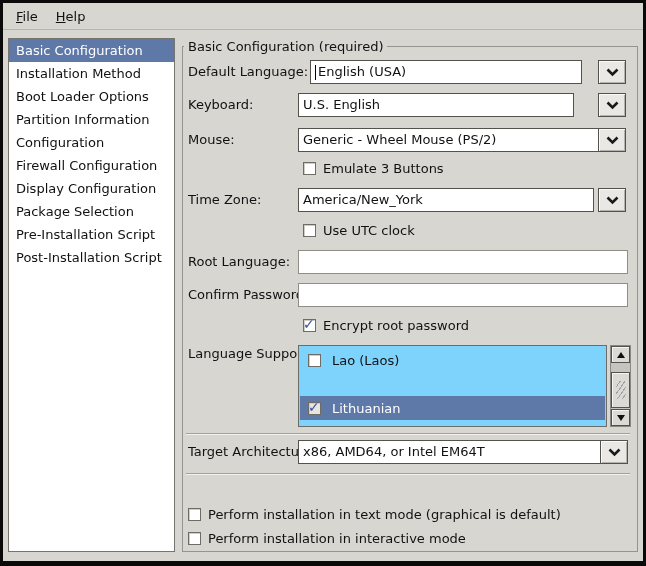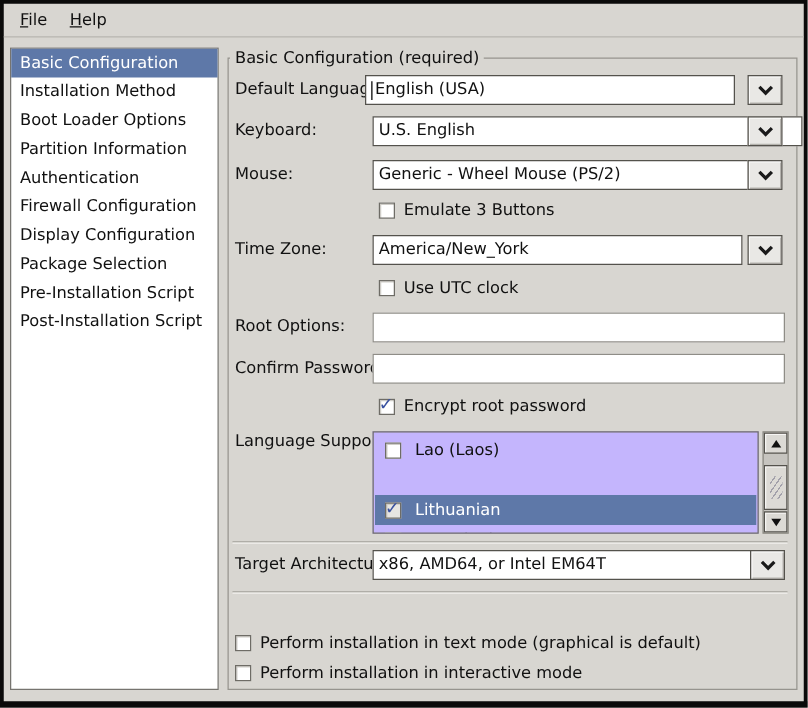--- a/index.html
+++ b/index.html
@@ -36,21 +36,21 @@
   .caret{position:absolute;left:4px;top:4px;width:1px;height:15px;background:#000;}
   .caret + .val{padding-left:3px;}
   
   .checkrow{position:absolute;display:flex;align-items:center;gap:7px;height:17px;cursor:default;}
   .box{width:13px;height:13px;background:#fff;border:1px solid #6e6c66;
     box-shadow:inset 1px 1px 0 #cfcdc8;position:relative;flex:0 0 13px;}
   .box.checked::after{content:"✓";position:absolute;left:-1px;top:-4px;
     font-size:14px;font-weight:bold;color:var(--check);}
   
   .langlist{position:absolute;left:298px;top:345px;width:309px;height:82px;
-    background:#c4b5fd;border:1px solid #6e6c66;overflow:hidden;}
+    background:#7dd3fc;border:1px solid #6e6c66;overflow:hidden;}
   .lang-row{position:absolute;left:1px;right:1px;height:24px;display:flex;
     align-items:center;gap:11px;padding-left:8px;cursor:default;}
   .lang-row.selected{background:var(--sel);color:#fff;}
   .lang-row.selected .box{background:#e6e5e2;}
   
   .vscroll{position:absolute;left:610px;top:345px;width:21px;height:82px;
     background:#c6c4bf;border:1px solid #8a8881;}
   .sb-btn{position:absolute;left:0;width:19px;height:17px;background:#dcdad5;
     border:1px solid #54524c;display:flex;align-items:center;justify-content:center;
     box-shadow:inset 1px 1px 0 #f6f5f3;cursor:default;}
@@ -75,44 +75,44 @@
   <div class="menubar">
     <span class="menu-item">File</span>
     <span class="menu-item">Help</span>
   </div>
 
   <div class="sidebar">
     <div class="side-item selected">Basic Configuration</div>
     <div class="side-item">Installation Method</div>
     <div class="side-item">Boot Loader Options</div>
     <div class="side-item">Partition Information</div>
-    <div class="side-item">Authentication</div>
+    <div class="side-item">Configuration</div>
     <div class="side-item">Firewall Configuration</div>
     <div class="side-item">Display Configuration</div>
     <div class="side-item">Package Selection</div>
     <div class="side-item">Pre-Installation Script</div>
     <div class="side-item">Post-Installation Script</div>
   </div>
 
   <div class="frame"></div>
   <div class="frame-title">Basic Configuration (required)</div>
 
   <div class="flabel" style="top:60px">Default Language:</div>
-  <div class="entry" style="left:292px;top:60px;width:296px">
+  <div class="entry" style="left:310px;top:60px;width:272px">
     <span class="caret"></span>
     <span class="val">English (USA)</span>
   </div>
   <div class="combo-btn" style="left:598px;top:60px">
     <svg class="chev" width="13" height="9" viewBox="0 0 13 9">
         <path d="M1.5 1.5 L6.5 6.5 L11.5 1.5" stroke="#1a1a1a" stroke-width="2.6" fill="none"></path>
       </svg>
   </div>
 
   <div class="flabel" style="top:93px">Keyboard:</div>
-  <div class="entry" style="left:298px;top:93px;width:344px">
+  <div class="entry" style="left:298px;top:93px;width:276px">
     <span class="val">U.S. English</span>
   </div>
   <div class="combo-btn" style="left:598px;top:93px">
     <svg class="chev" width="13" height="9" viewBox="0 0 13 9">
         <path d="M1.5 1.5 L6.5 6.5 L11.5 1.5" stroke="#1a1a1a" stroke-width="2.6" fill="none"></path>
       </svg>
   </div>
 
   <div class="flabel" style="top:128px">Mouse:</div>
   <div class="entry" style="left:298px;top:128px;width:304px">
@@ -137,21 +137,21 @@
     <svg class="chev" width="13" height="9" viewBox="0 0 13 9">
         <path d="M1.5 1.5 L6.5 6.5 L11.5 1.5" stroke="#1a1a1a" stroke-width="2.6" fill="none"></path>
       </svg>
   </div>
 
   <div class="checkrow" style="left:303px;top:222px">
     <span class="box"></span>
     <span>Use UTC clock</span>
   </div>
 
-  <div class="flabel" style="top:250px">Root Options:</div>
+  <div class="flabel" style="top:250px">Root Language:</div>
   <div class="entry soft" style="left:298px;top:250px;width:330px">
     <span class="val"></span>
   </div>
 
   <div class="flabel" style="top:283px">Confirm Password:</div>
   <div class="entry soft" style="left:298px;top:283px;width:330px">
     <span class="val"></span>
   </div>
 
   <div class="checkrow" style="left:303px;top:317px">

